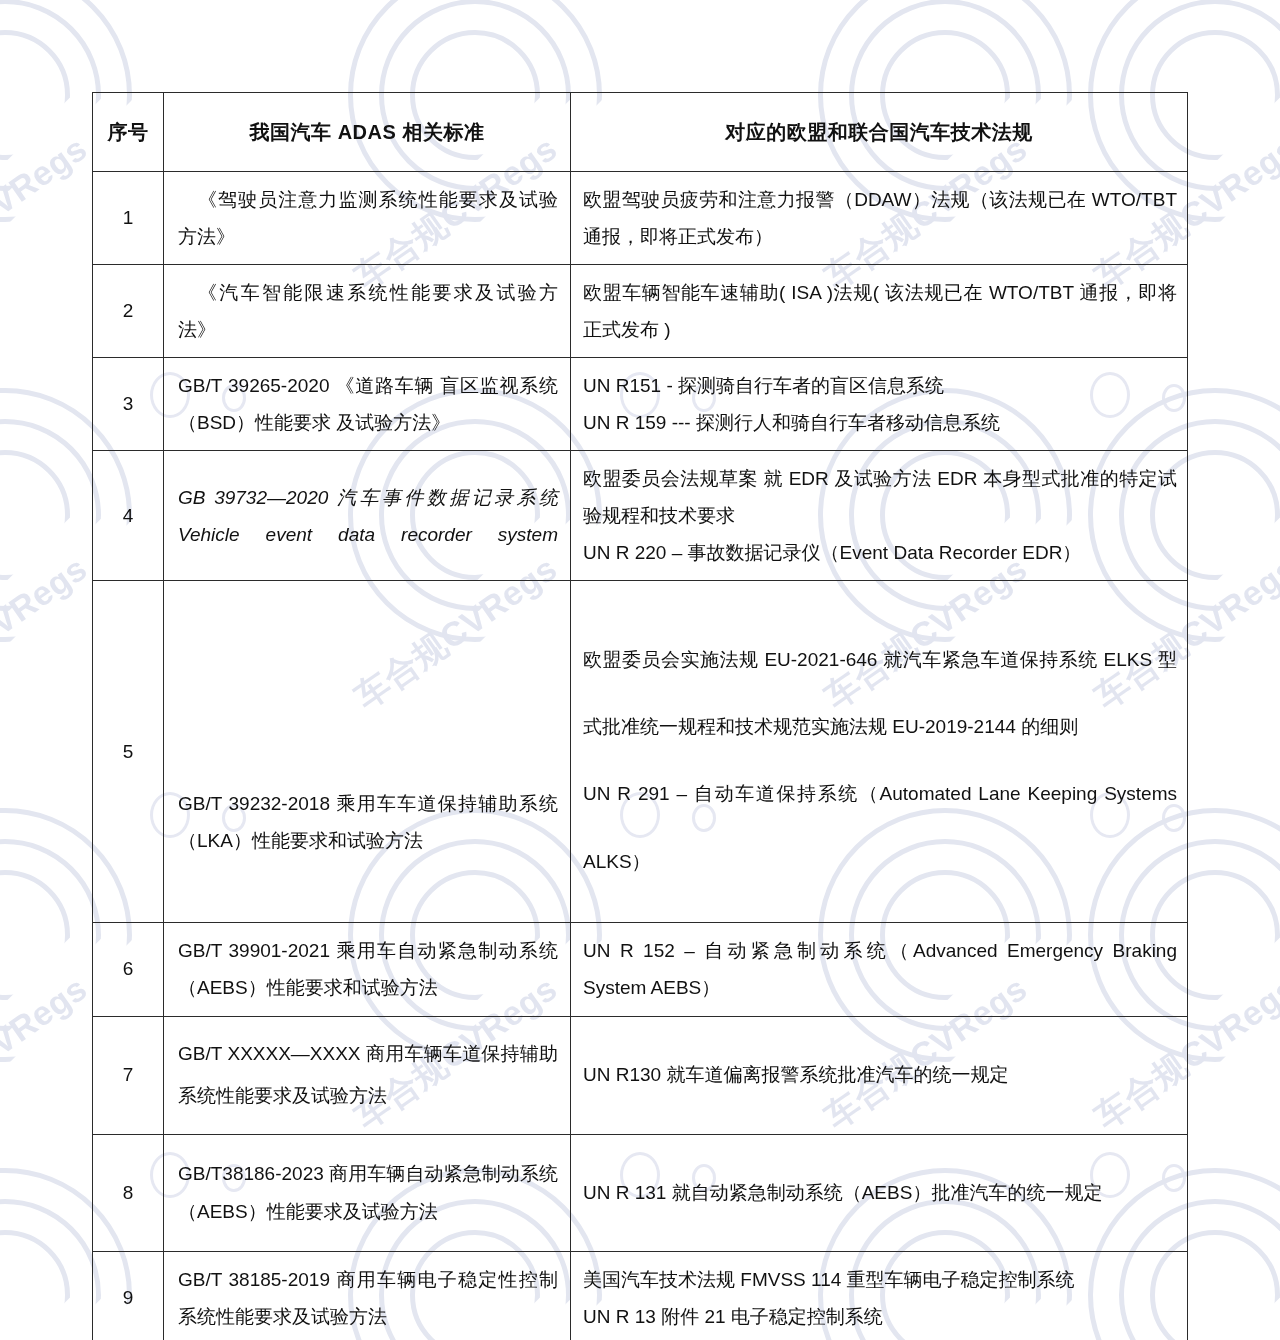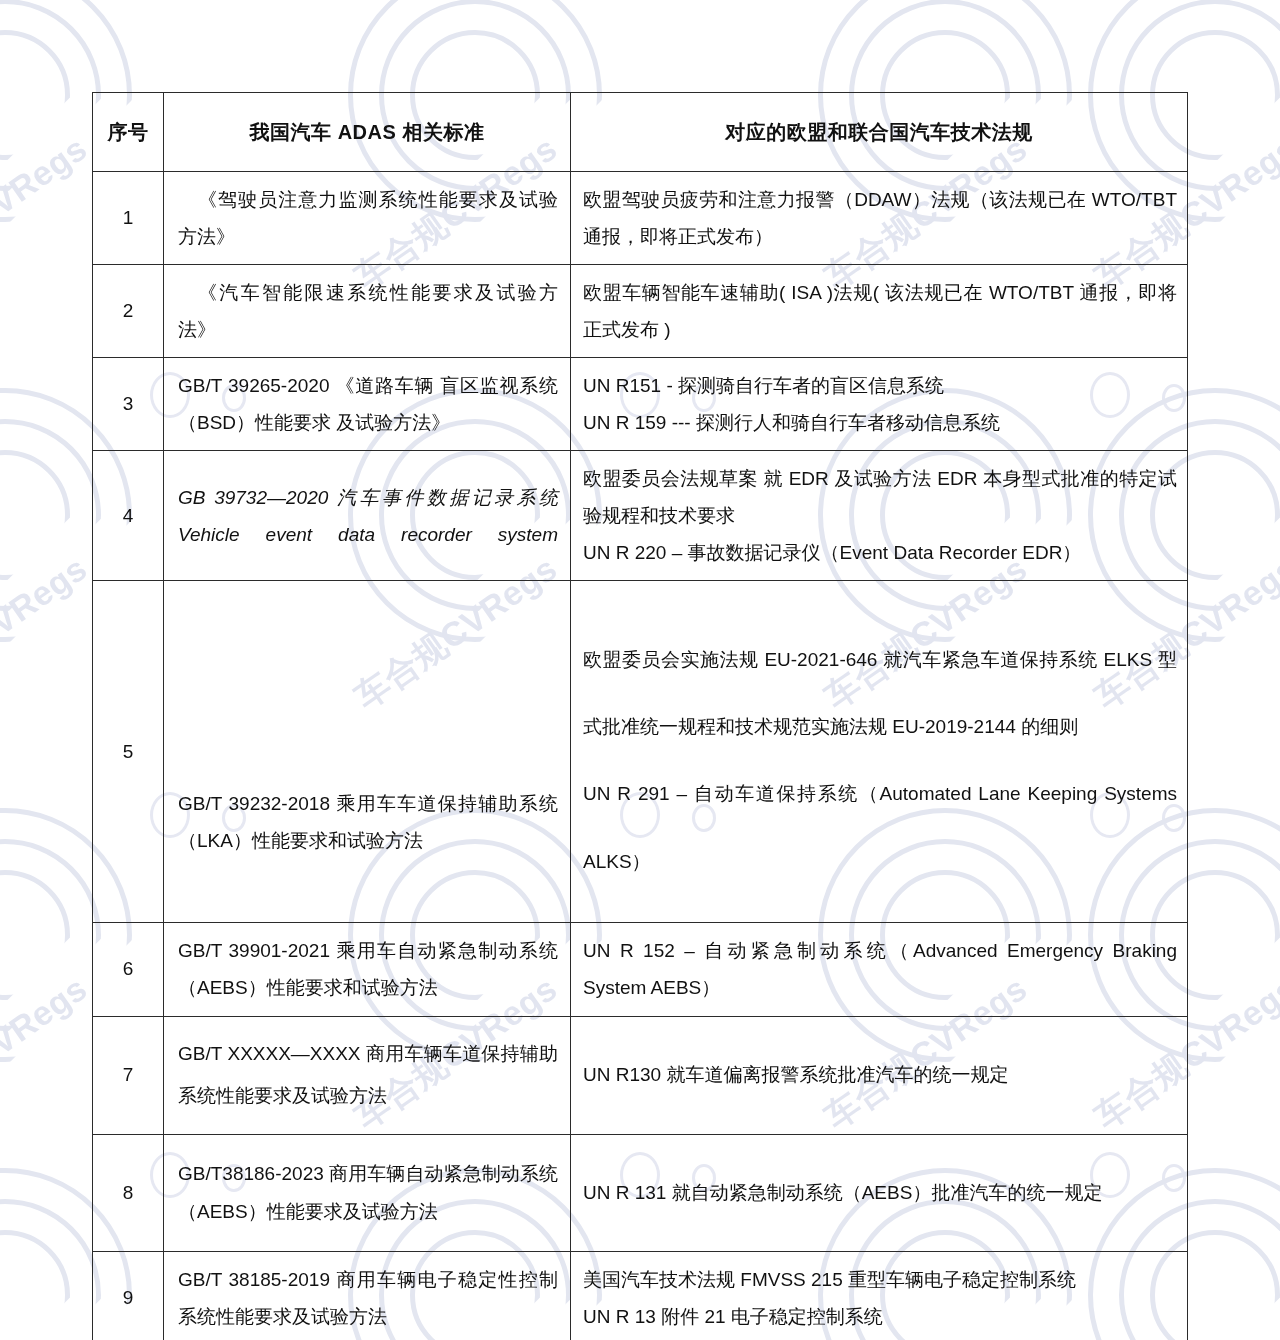--- a/index.html
+++ b/index.html
@@ -320,20 +320,20 @@
       <tr class="r8 row-h-8">
         <td class="no-cell">8</td>
         <td class="std-cell">GB/T38186-2023 商用车辆自动紧急制动系统（AEBS）性能要求及试验方法</td>
         <td class="reg-cell">UN R 131 就自动紧急制动系统（AEBS）批准汽车的统一规定</td>
       </tr>
 
       <tr class="r9 row-h-9">
         <td class="no-cell">9</td>
         <td class="std-cell">GB/T 38185-2019  商用车辆电子稳定性控制系统性能要求及试验方法</td>
         <td class="reg-cell">
-          <span class="line">美国汽车技术法规 FMVSS 215 重型车辆电子稳定控制系统</span>
+          <span class="line">美国汽车技术法规 FMVSS 114 重型车辆电子稳定控制系统</span>
           <span class="line">UN R 13 附件 21  电子稳定控制系统</span>
         </td>
       </tr>
 
     </tbody>
   </table>
 </div>
 
 </body></html>

